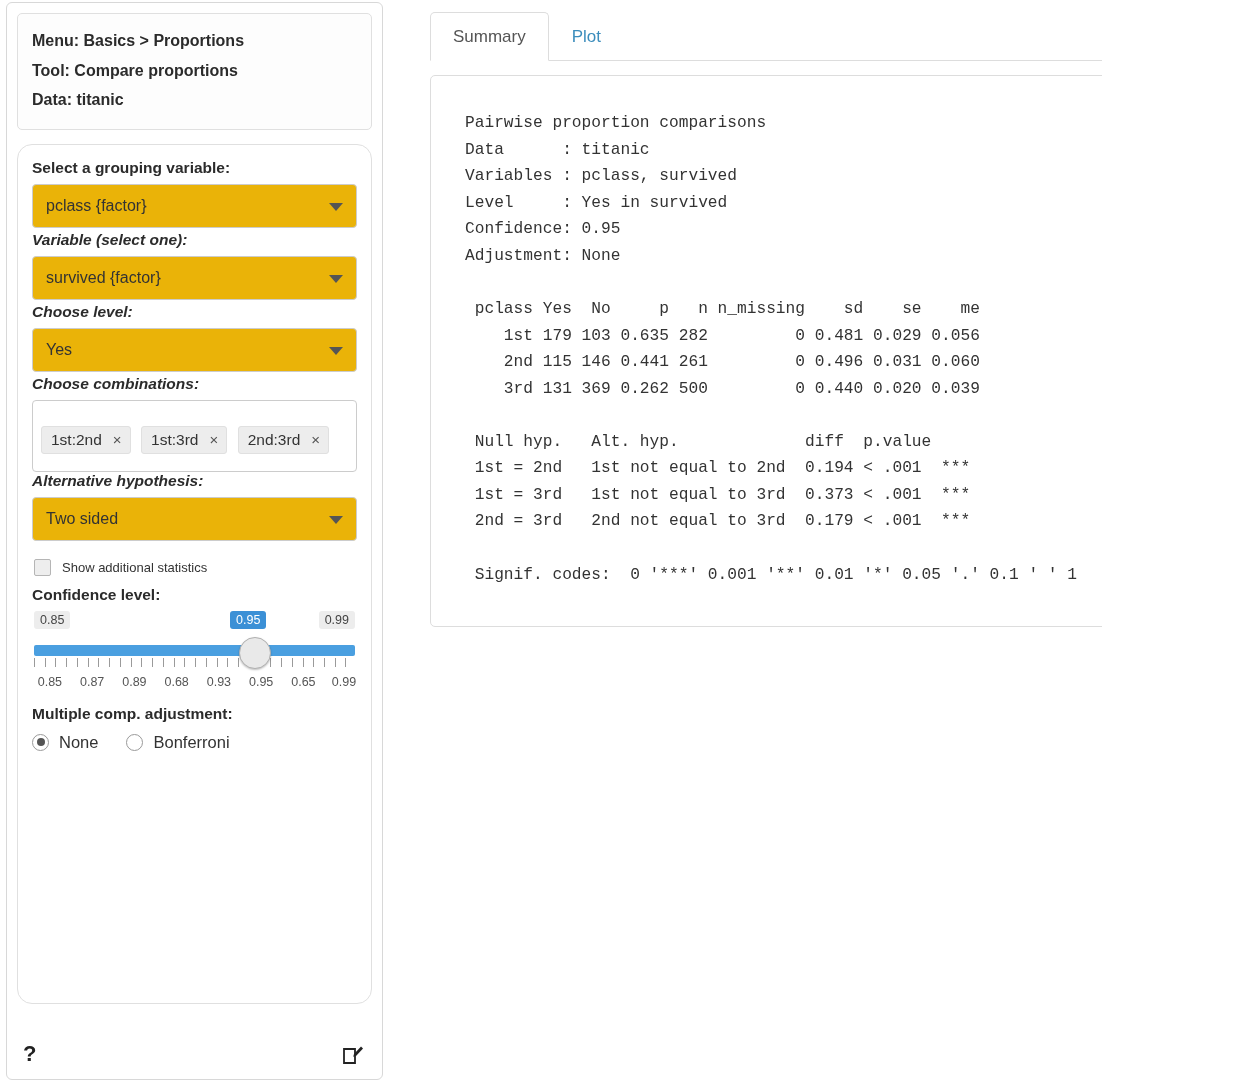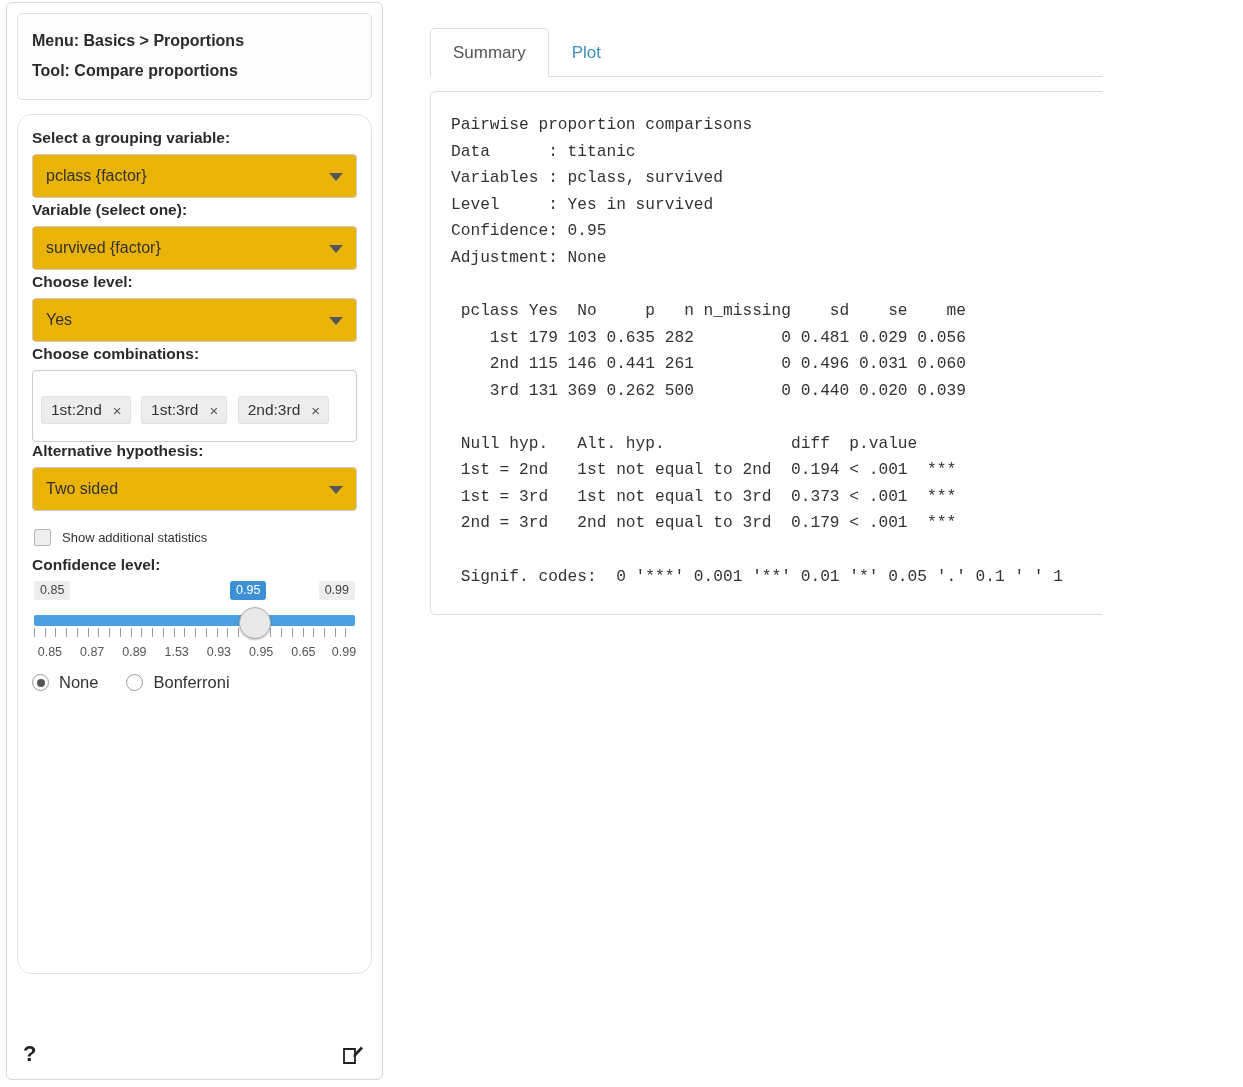--- a/index.html
+++ b/index.html
@@ -52,21 +52,21 @@
     box-sizing: border-box;
     height: 860px;
     position: relative;
   }
   .ctl-label {
     font-size: 15.5px;
     font-weight: bold;
     color: #2b2b2b;
     margin: 0 0 7px 0;
   }
-  .ctl-label.spaced { margin-top: 0; }
+  .ctl-label.spaced { margin-top: 0; font-style: italic; }
 
   .select {
     position: relative;
     height: 44px;
     border: 1px solid #cccccc;
     border-radius: 4px;
     background: #eab308;
     box-sizing: border-box;
     display: flex;
     align-items: center;
@@ -232,21 +232,21 @@
   .edit-icon {
     position: absolute;
     right: 8px; top: 2px;
     width: 22px; height: 22px;
   }
 
   
   .main {
     position: absolute;
     left: 430px;
-    top: 20px;
+    top: 4px;
     width: 806px;
   }
   .tabs {
     display: flex;
     align-items: flex-end;
     height: 56px;
     border-bottom: 1px solid #dddddd;
   }
   .tab {
     font-size: 17px;
@@ -266,38 +266,39 @@
   .output-box {
     margin-top: 14px;
     border: 1px solid #dddddd;
     border-radius: 5px;
     background: #ffffff;
     padding: 18px 20px 22px 18px;
     box-sizing: border-box;
     width: 806px;
   }
   pre.output {
-    margin: 2px;
+    margin: 16px;
     font-family: "Liberation Mono", "DejaVu Sans Mono", monospace;
     font-size: 16.2px;
     line-height: 1.64;
     color: #333333;
     white-space: pre;
   }
 </style>
 </head>
 <body>
 
 <div id="app">
 
   <div class="sidebar">
 
     <div class="panel">
       <div class="hdr-line">Menu: Basics &gt; Proportions</div>
       <div class="hdr-line">Tool: Compare proportions</div>
+      <div class="hdr-line">Data: titanic</div>
     </div>
 
     <div class="controls">
 
       <div class="ctl-label">Select a grouping variable:</div>
       <div class="select">
         <span>pclass {factor}</span>
         <span class="caret"></span>
       </div>
 
@@ -349,28 +350,29 @@
         </div>
         <div class="track-box">
           <div class="track"></div>
           <div class="ticks"></div>
           <div class="knob"></div>
         </div>
         <div class="tick-labels">
           <span style="left:5.5%">0.85</span>
           <span style="left:18.5%">0.87</span>
           <span style="left:31.5%">0.89</span>
-          <span style="left:44.5%">1.53</span>
+          <span style="left:44.5%">0.68</span>
           <span style="left:57.5%">0.93</span>
           <span style="left:70.5%">0.95</span>
           <span style="left:83.5%">0.65</span>
           <span style="left:96%">0.99</span>
         </div>
       </div>
 
+      <div class="ctl-label" style="margin-top:12px">Multiple comp. adjustment:</div>
       <div class="radiorow">
         <span class="radio on"></span>
         <span class="rlabel">None</span>
         <span class="radio"></span>
         <span class="rlabel">Bonferroni</span>
       </div>
     </div>
 
     <div class="footer-icons">
       <span class="help-icon">?</span>

